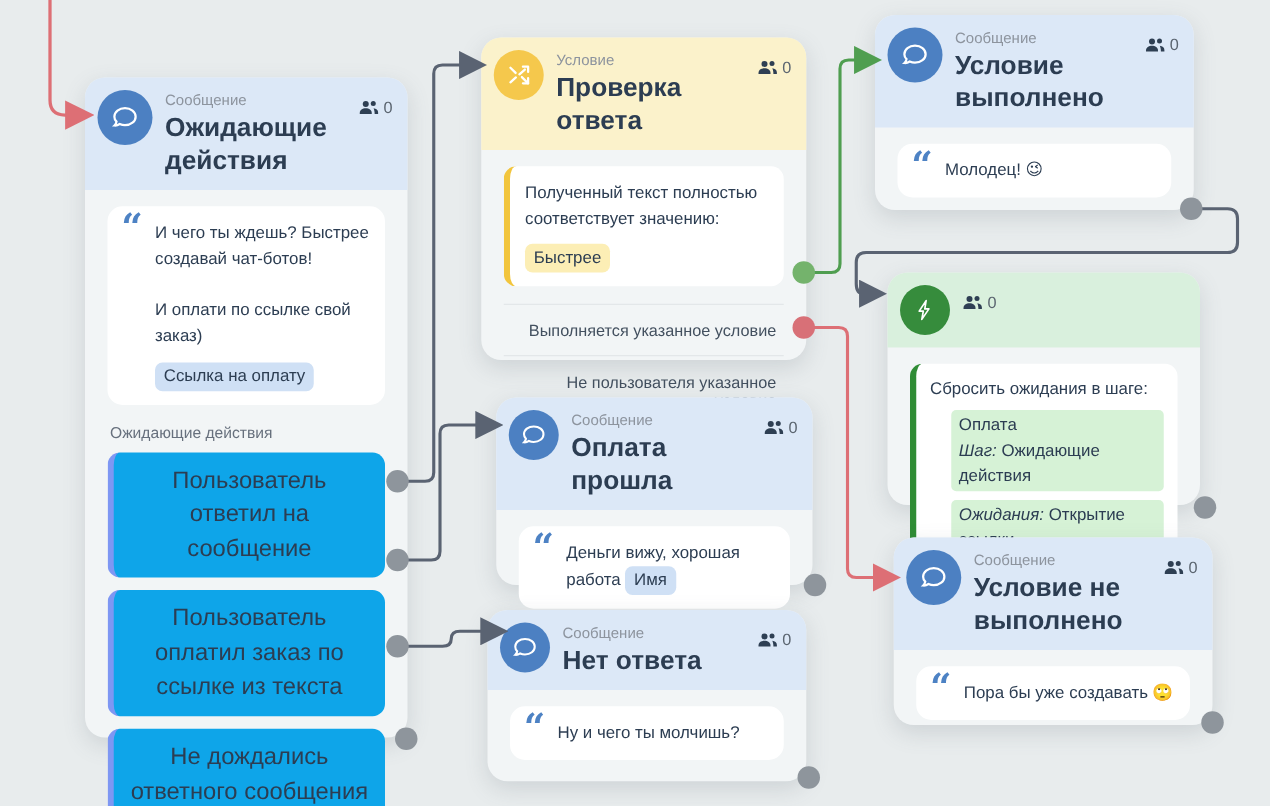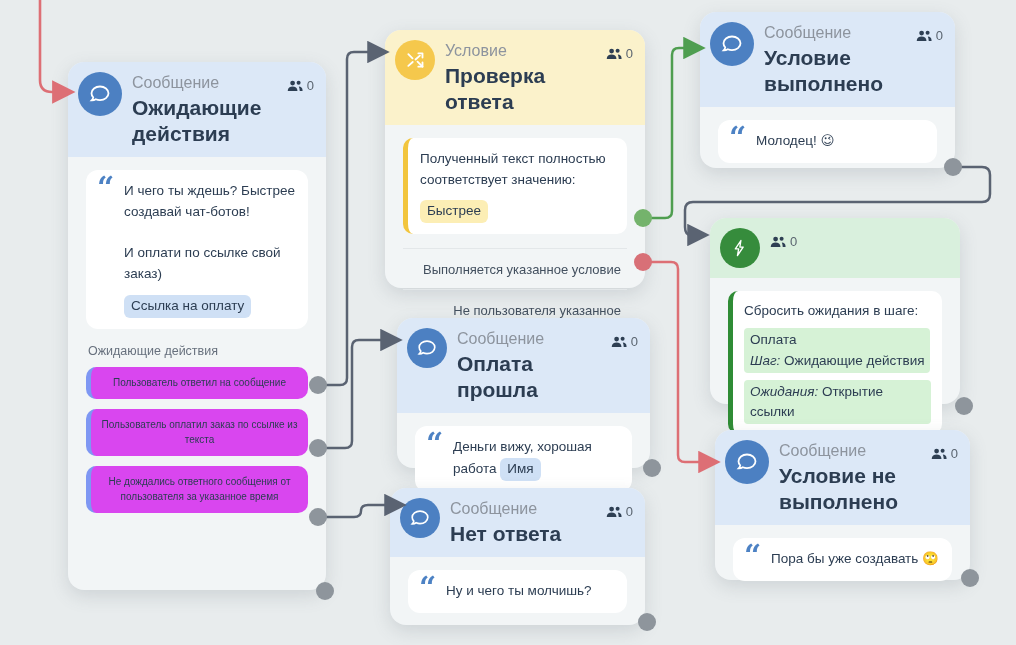--- a/index.html
+++ b/index.html
@@ -13,57 +13,57 @@
   .hdr-blue{background:#dce8f7;}
   .hdr-yellow{background:#fbf2cb;}
   .hdr-green{background:#d9f0dd;}
   .type-icon{flex:0 0 auto;width:44px;height:44px;border-radius:50%;
         display:flex;align-items:center;justify-content:center;}
   .icon-sm{width:40px;height:40px;}
   .ic-blue{background:#4c80c2;}
   .ic-yellow{background:#f5c84c;}
   .ic-green{background:#368c3c;}
   .hdr-text{flex:1 1 auto;min-width:0;padding-top:1px;}
-  .type-label{font-size:16px;color:#8d949e;line-height:1.3;}
+  .type-label{font-size:12px;color:#8d949e;line-height:1.3;}
   .node-title{font-size:21px;font-weight:bold;color:#2c3d52;line-height:1.25;margin-top:1px;}
   .subs-badge{flex:0 0 auto;display:flex;align-items:center;gap:4px;color:#2e3f53;
         font-size:13px;padding-top:6px;}
   .subs-badge .cnt{color:#5b6570;}
   .node-body{padding:13px 18px;}
 
   
   .msg-card{position:relative;background:#fff;border-radius:12px;
         padding:11px 12px 11px 38px;font-size:13.5px;color:#2c3d52;line-height:1.55;}
   .quote-mark{position:absolute;left:11px;top:18px;font-size:30px;line-height:0;
         color:#4d82c4;font-weight:bold;font-family:"DejaVu Serif",serif;}
   .msg-card p{margin:0;}
   .msg-card p + p{margin-top:20px;}
   .pill{display:inline-block;border-radius:6px;padding:1px 7px;}
   .pill-blue{background:#cfe0f5;}
   .pill-yellow{background:#fceeb5;}
   .pill-row{margin-top:10px;}
 
   .section-label{font-size:12.5px;color:#67707d;margin:15px 2px 9px;}
 
-  .action-card{background:#d946ef;border-radius:10px;border-left:5px solid #7e97f3;
-        padding:9px 10px;font-size:10px;color:#2c3d52;line-height:1.45;
+  .action-card{background:#0ea5e9;border-radius:10px;border-left:5px solid #7e97f3;
+        padding:9px 10px;font-size:19px;color:#2c3d52;line-height:1.45;
         text-align:center;margin-bottom:10px;}
 
   .rule-card{background:#fff;border-radius:10px;border-left:5px solid #f2c53d;
         padding:11px 12px;font-size:13.5px;color:#2c3d52;line-height:1.55;}
   .rule-card .pill{margin-top:9px;}
 
   .outputs{margin-top:14px;}
   .output-row{border-top:1px solid #e3e7e9;padding:13px 6px 12px 0;
         font-size:13px;color:#43505f;text-align:right;}
 
   .reset-card{background:#fff;border-radius:10px;border-left:5px solid #2f8c35;
         padding:10px 11px;font-size:13.5px;color:#2c3d52;line-height:1.5;}
   .hl{background:#d6f2d6;border-radius:4px;padding:2px 6px;margin-top:7px;display:block;
-        width:fit-content;}
+        width:fit-content;margin-left:17px;}
   .hl i{font-style:italic;}
 
   
   .edges{position:absolute;left:0;top:0;width:1016px;height:645px;z-index:6;
         pointer-events:none;}
   .edges .port{pointer-events:auto;}
 
   .n-waiting {left:68px;  top:62px;  width:258px; height:528px;}
   .n-cond    {left:385px; top:30px;  width:260px; height:258px;}
   .n-paid    {left:397px; top:318px; width:253px; height:150px;}

